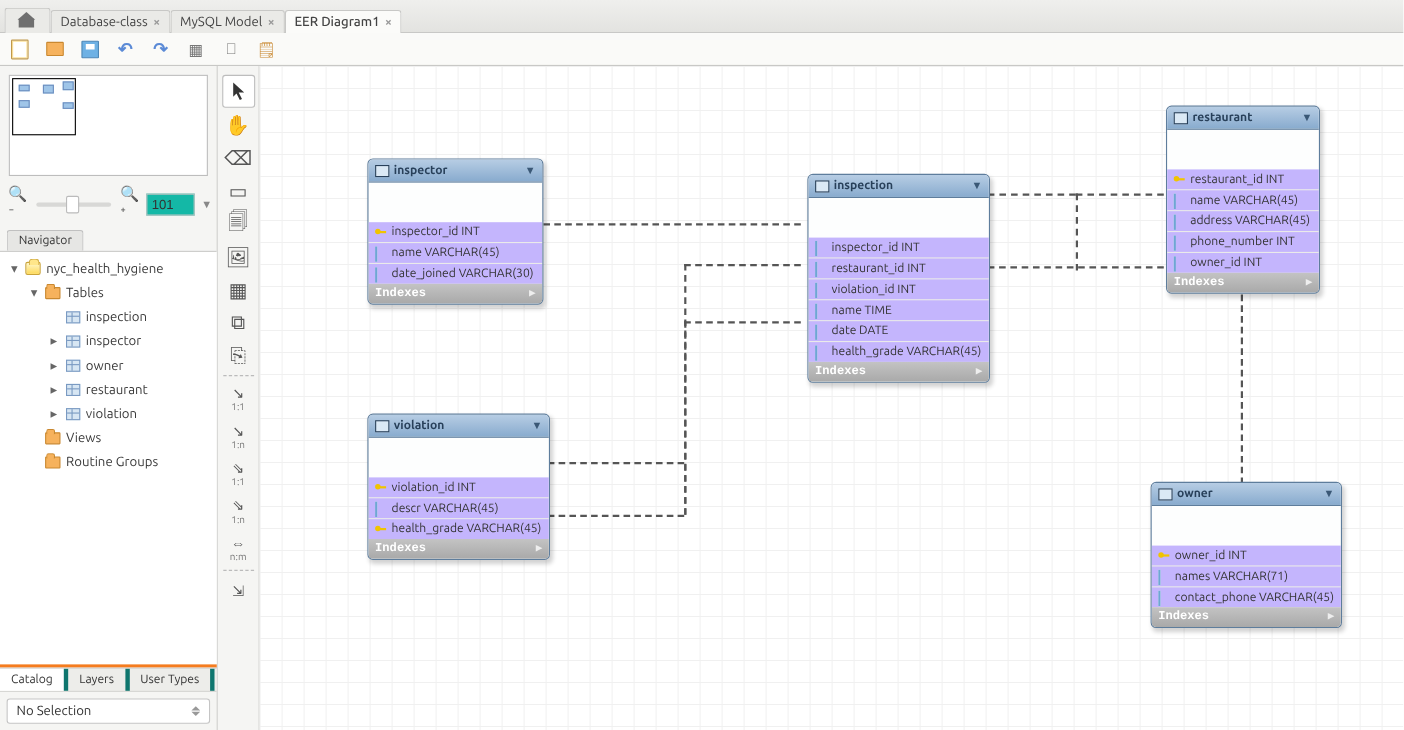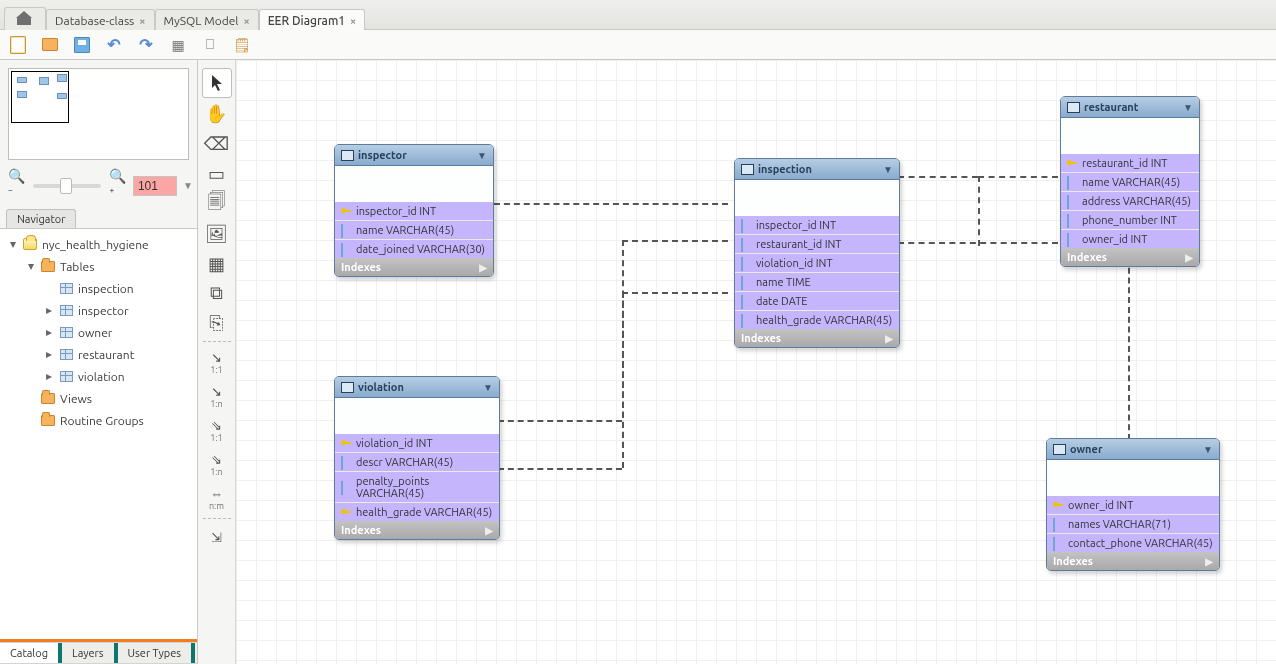--- a/index.html
+++ b/index.html
@@ -50,21 +50,21 @@
     background-size:20px 20px;
   }
   
   #minimap{margin:8px;border:1px solid #bdbdbd;background:#fff;height:92px;position:relative;}
   #minimap .viewport{position:absolute;border:1px solid #000;left:2px;top:2px;width:58px;height:52px;}
   .mm-table{position:absolute;background:#9fc5e8;border:1px solid #6c8ebf;}
   #zoom-row{display:flex;align-items:center;gap:6px;padding:0 8px 6px 8px;}
   .zoom-icon{font-size:14px;color:#555;cursor:pointer;}
   #zoom-slider{appearance:none;width:68px;height:4px;background:#d8d8d6;border-radius:2px;}
   #zoom-slider::-webkit-slider-thumb{appearance:none;width:12px;height:16px;background:#fff;border:1px solid #bbb;border-radius:2px;}
-  #zoom-value{width:44px;padding:2px 4px;border:1px solid #c4c4c4;background:#fca5a5;font-size:12px;color:#333;}
+  #zoom-value{width:44px;padding:2px 4px;border:1px solid #c4c4c4;background:#14b8a6;font-size:12px;color:#333;}
   #nav-tab{border:1px solid #c0c0c0;border-bottom:none;background:#e6e6e4;padding:3px 10px;width:fit-content;margin-left:6px;border-top-left-radius:3px;border-top-right-radius:3px;font-size:11px;}
   
   #tree-wrap{flex:1;border-top:1px solid #c9c9c7;background:#fff;overflow:auto;padding:4px 0;}
   .tree{list-style:none;margin:0;padding:0;color:var(--tree-text);font-size:12px;}
   .tree li{padding:3px 4px 3px 8px;display:flex;align-items:center;gap:4px;white-space:nowrap;}
   .tree ul{list-style:none;padding-left:18px;margin:0;}
   .exp{width:10px;text-align:center;cursor:pointer;color:#666;}
   .ticon{width:16px;height:16px;display:inline-flex;align-items:center;justify-content:center;}
   .db-icon{background:linear-gradient(#fff7c9,#fdd95a);border:1px solid #caa43a;border-radius:2px;width:14px;height:12px;position:relative;}
   .db-icon::before{content:"";position:absolute;left:2px;top:-4px;width:8px;height:5px;border:1px solid #caa43a;border-bottom:none;border-radius:4px 4px 0 0;background:#ffe68a;}
@@ -89,21 +89,21 @@
   .tbl-header .htitle{flex:1;}
   .tbl-header .chev{color:#3a5876;font-size:10px;}
   .tbl-rows{background:#c4b5fd;margin-top:36px;}
   .trow{padding:3px 6px;display:flex;align-items:center;gap:5px;border-top:1px solid #eaeaea;}
   .trow:first-child{border-top:none;}
   .keydot{width:10px;height:10px;flex:none;}
   .pk{position:relative;}
   .pk::before{content:"";position:absolute;width:5px;height:5px;background:var(--key-yellow);border-radius:50%;left:0;top:2px;}
   .pk::after{content:"";position:absolute;width:6px;height:2px;background:var(--key-yellow);left:4px;top:3.5px;}
   .coldot{width:7px;height:7px;transform:rotate(45deg);border:1px solid #6fa5d4;background:#fff;}
-  .indexes{background:linear-gradient(#c3c3c3,#a9a9a9);color:#fff;padding:3px 6px;font-weight:bold;display:flex;align-items:center;justify-content:space-between;font-size:11px;}
+  .indexes{background:linear-gradient(#c3c3c3,#a9a9a9);color:#fff;padding:3px 6px;font-weight:bold;display:flex;align-items:center;justify-content:space-between;font-size:11px;font-family:Liberation Mono, monospace;}
   .indexes .chev{color:#eee;font-size:10px;}
   
   .rel{position:absolute;border-top:2px dashed #555;}
   .relv{position:absolute;border-left:2px dashed #555;}
   
   .icon-newdoc{width:16px;height:18px;background:#fff;border:1px solid #c0984a;border-radius:1px;position:relative;box-shadow:inset 0 0 0 1px #fce29b;}
   .icon-open{width:16px;height:13px;background:#f6b25d;border:1px solid #c98830;border-radius:1px;position:relative;}
   .icon-save{width:16px;height:16px;background:#6eb1e4;border:1px solid #4d87b6;border-radius:1px;position:relative;}
   .icon-save::after{content:"";position:absolute;left:3px;top:2px;width:8px;height:5px;background:#fff;}
   .icon-undo,.icon-redo{font-size:16px;color:#5b8ad6;font-weight:bold;}
@@ -248,20 +248,27 @@
             </li>
         </ul>
       </ul>
     </div>
     <div id="tree-divider"></div>
     <div id="sub-tabs">
       <div class="active">Catalog</div>
       <div>Layers</div>
       <div>User Types</div>
     </div>
+    <div id="selection-box">
+      <span>No Selection</span>
+      <span class="spinner">
+          <span class="up"></span>
+          <span class="down"></span>
+        </span>
+    </div>
   </div>
 
   <div id="tool-palette">
     <div class="palette-btn active">
         <svg width="14" height="18" viewBox="0 0 14 18">
           <path d="M2 1 L2 14 L5 11 L8 17 L10 16 L7 10 L12 10 Z" fill="#333"></path>
         </svg>
       </div>
     <div class="palette-btn">
         <span>✋</span>
@@ -450,24 +457,20 @@
         <div class="tbl-rows">
             <div class="trow">
               <span class="keydot pk"></span>
               <span>violation_id INT</span>
             </div>
             <div class="trow">
               <span class="keydot"><span class="coldot"></span></span>
               <span>descr VARCHAR(45)</span>
             </div>
             <div class="trow">
-              <span class="keydot"><span class="coldot"></span></span>
-              <span>penalty_points VARCHAR(45)</span>
-            </div>
-            <div class="trow">
               <span class="keydot pk"></span>
               <span>health_grade VARCHAR(45)</span>
             </div>
           </div>
         <div class="indexes">
             <span>Indexes</span>
             <span class="chev">▶</span>
           </div>
       </div>
 

